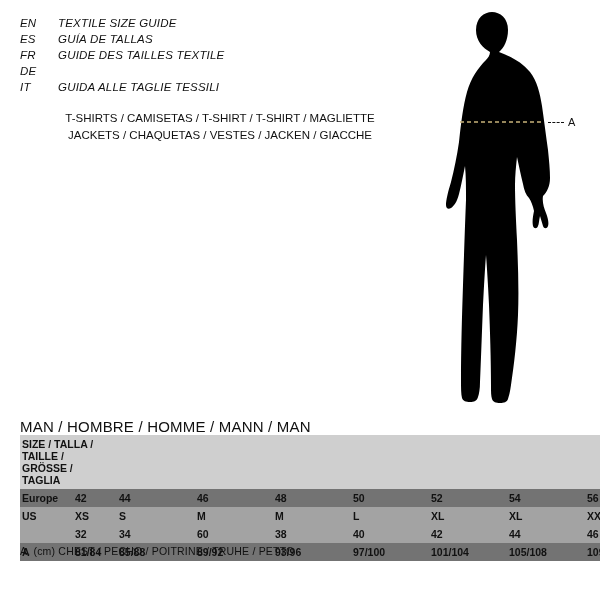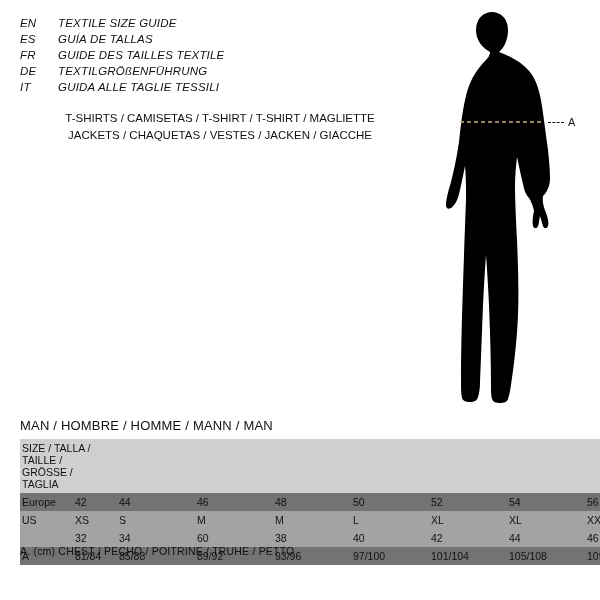--- a/index.html
+++ b/index.html
@@ -90,36 +90,35 @@
   }
 
   
   .table-zone {
     position: absolute;
     left: 20px;
     top: 418px;
     width: 560px;
   }
   .table-title {
-    font-size: 13px;
-    color: #111;
-    margin-bottom: 6px;
+    font-size: 15px;
+    color: #111;
     letter-spacing: 0.2px;
   }
   table.size-table {
     border-collapse: collapse;
     width: 560px;
     font-size: 10.5px;
     color: #111;
     table-layout: fixed;
   }
   table.size-table td, table.size-table th {
     padding: 3px 0 3px 11px;
     text-align: left;
-    font-weight: normal;
+    font-weight: bold;
   }
   .row-head {
     background: #cfcfcf;
   }
   .row-head td {
     font-size: 10.5px;
     padding-left: 2px;
   }
   .row-alt {
     background: #a3a3a3;
@@ -156,21 +155,20 @@
     <div class="lang-row">
       <span class="lang-code">ES</span>
       <span class="lang-text">GUÍA DE TALLAS</span>
     </div>
     <div class="lang-row">
       <span class="lang-code">FR</span>
       <span class="lang-text">GUIDE DES TAILLES TEXTILE</span>
     </div>
     <div class="lang-row">
       <span class="lang-code">DE</span>
-      <span class="lang-text">TEXTILGRÖßENFÜHRUNG</span>
     </div>
     <div class="lang-row">
       <span class="lang-code">IT</span>
       <span class="lang-text">GUIDA ALLE TAGLIE TESSILI</span>
     </div>
   </div>
 
   <div class="categories">
     <div class="cat-line">T-SHIRTS / CAMISETAS / T-SHIRT / T-SHIRT / MAGLIETTE</div>
     <div class="cat-line">JACKETS / CHAQUETAS / VESTES / JACKEN / GIACCHE</div>

